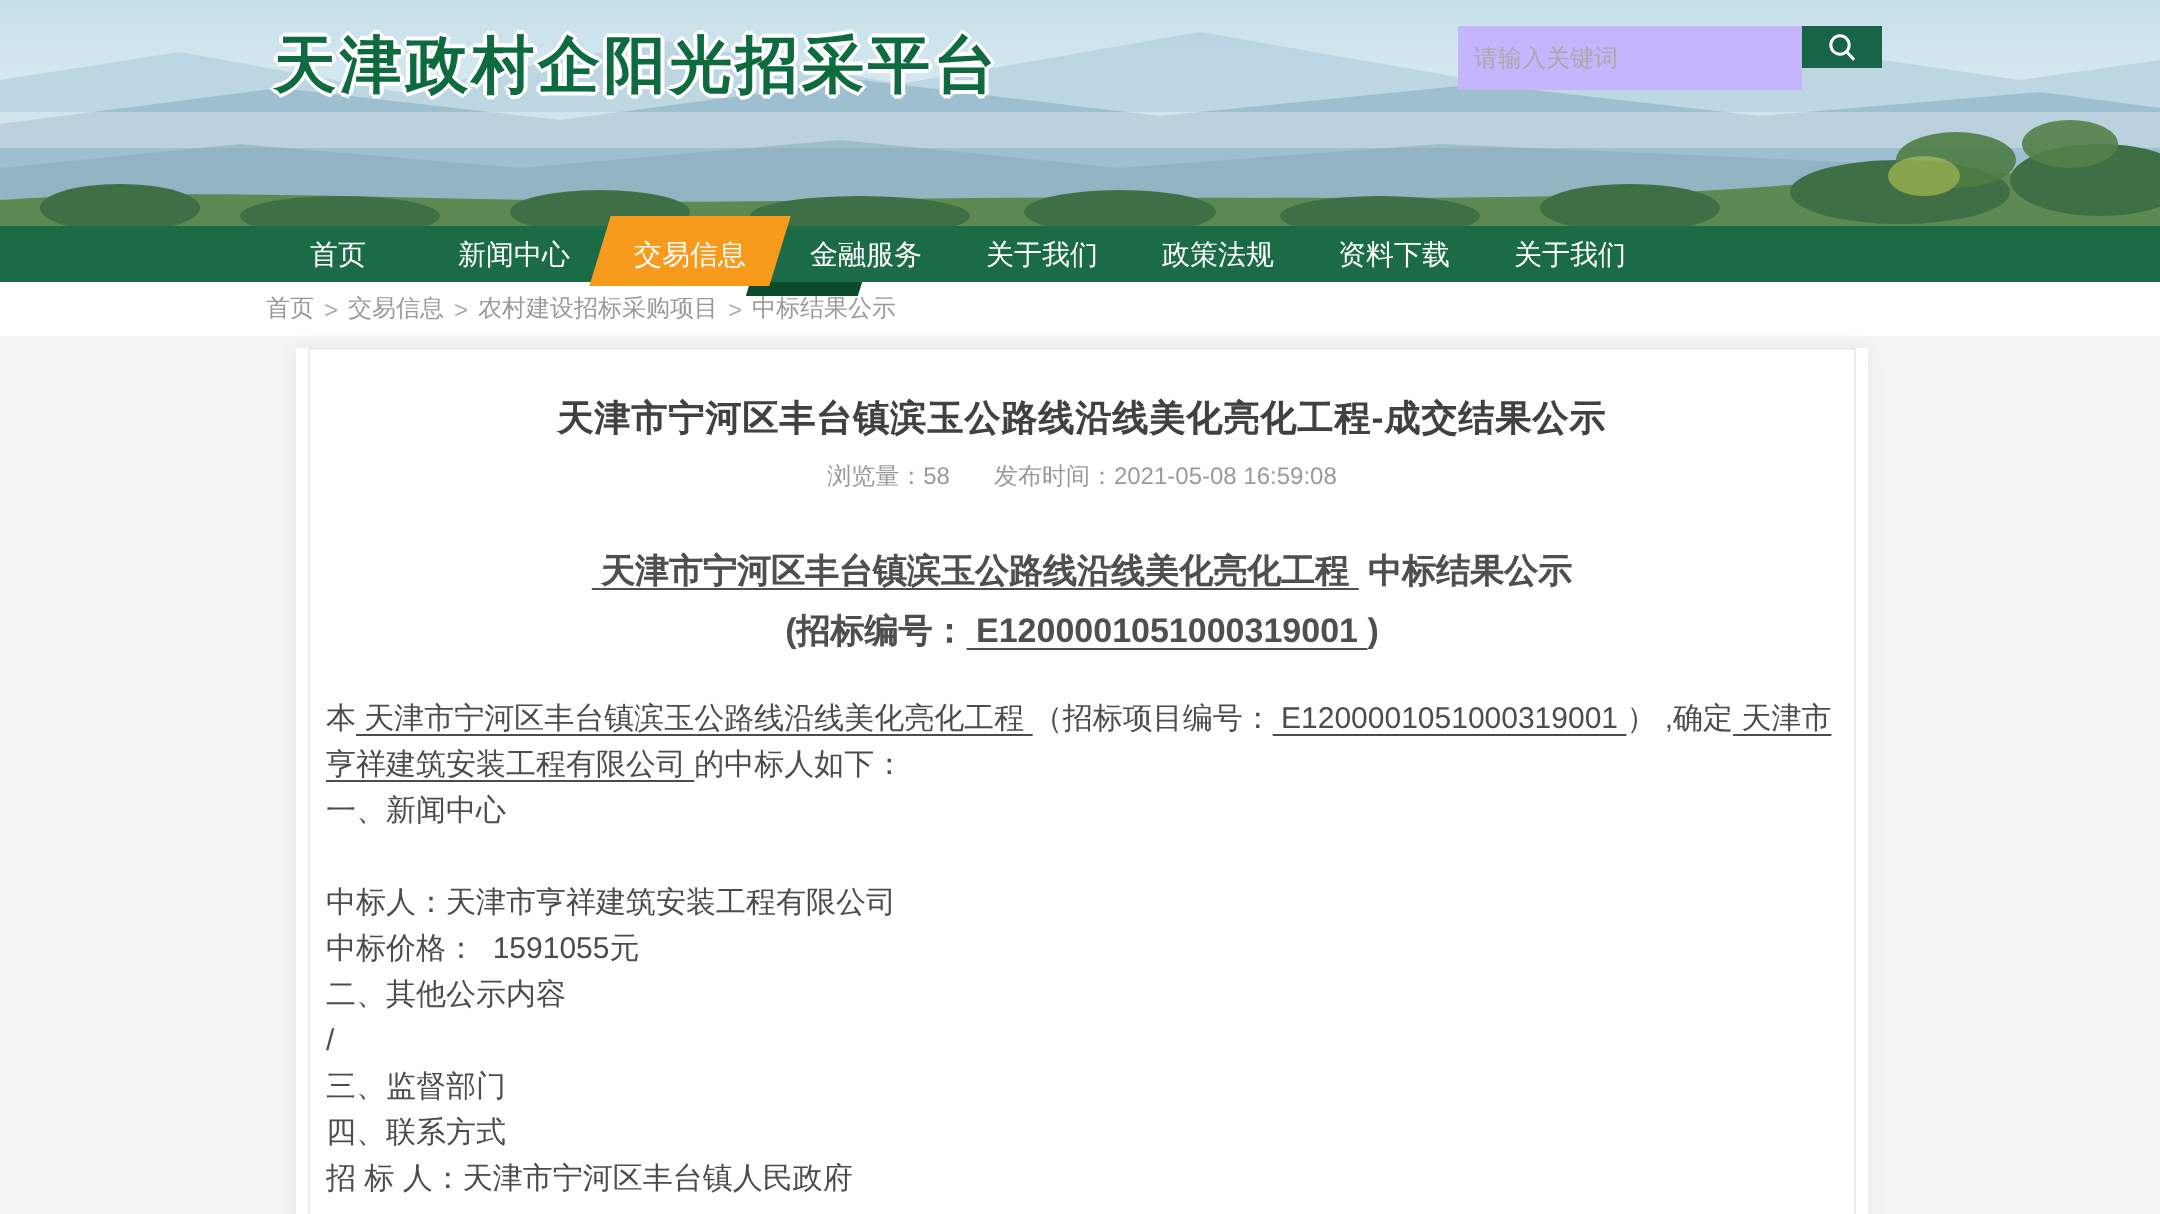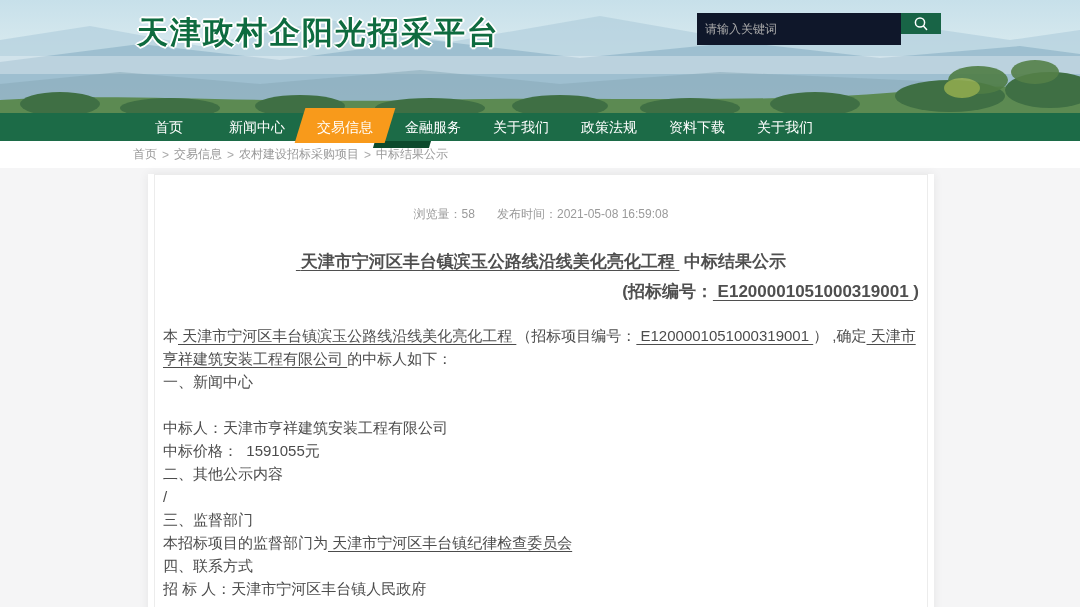--- a/index.html
+++ b/index.html
@@ -17,22 +17,22 @@
   .site-title {
     position:absolute; left:137px; top:12px;
     font-size:31px; font-weight:bold; letter-spacing:2px;
     color:#0e6b3f;
     text-shadow:-2px 0 0 #fff, 2px 0 0 #fff, 0 -2px 0 #fff, 0 2px 0 #fff,
                 -1px -1px 0 #fff, 1px 1px 0 #fff, -1px 1px 0 #fff, 1px -1px 0 #fff;
     white-space:nowrap;
   }
   .search { position:absolute; top:13px; right:139px; height:21px; display:flex; }
   .search input {
-    width:204px; height:21px; border:none; outline:none;
-    padding:16px 8px; font-size:12px; color:#666; background:#0f172a;
+    width:172px; height:21px; border:none; outline:none;
+    padding:16px 8px; font-size:12px; color:#666; background:#c4b5fd;
     font-family:"Liberation Sans","DejaVu Sans",sans-serif;
   }
   .search input::placeholder { color:#a9a9a9; }
   .search button {
     width:40px; height:21px; border:none; background:#186446;
     display:flex; align-items:center; justify-content:center; cursor:pointer;
   }
 
   
   .mainnav { position:relative; width:1080px; height:28px; background:#1c6b47; }
@@ -77,21 +77,21 @@
   .doc-title {
     text-align:center; font-size:18px; font-weight:600; color:#414141;
     letter-spacing:0.5px;
   }
   .meta { text-align:center; margin-top:9px; font-size:12px; color:#9a9a9a; }
   .meta .m-gap { display:inline-block; width:22px; }
   .subtitle {
     text-align:center; margin-top:27px; font-size:17px; font-weight:600;
     color:#4f4f4f; white-space:pre-wrap;
   }
-  .subtitle2 { margin-top:7px;text-align:right; }
+  .subtitle2 { margin-top:7px; }
   .doc-body { margin-top:21px; font-size:15px; color:#4c4c4c; }
   .doc-body p {
     line-height:23px; white-space:pre-wrap; word-break:break-all;
   }
   .u { text-decoration:underline; text-underline-offset:3px; }
 </style>
 </head>
 <body>
 
 <div class="page">
@@ -187,38 +187,38 @@
     <span class="sep">&gt;</span>
     <span class="bc-item">农村建设招标采购项目</span>
     <span class="sep">&gt;</span>
     <span class="bc-item">中标结果公示</span>
   </div>
 
   <div class="content-wrap">
     <div class="panel">
       <div class="panel-inner">
 
+        <h2 class="doc-title">天津市宁河区丰台镇滨玉公路线沿线美化亮化工程-成交结果公示</h2>
 
         <div class="meta">
           <span>浏览量：</span><span>58</span><span class="m-gap"></span><span>发布时间：</span><span>2021-05-08 16:59:08</span>
         </div>
 
         <div class="subtitle"><span class="u"> 天津市宁河区丰台镇滨玉公路线沿线美化亮化工程 </span><span> 中标结果公示</span></div>
         <div class="subtitle subtitle2"><span>(招标编号：</span><span class="u"> E1200001051000319001 </span><span>)</span></div>
 
         <div class="doc-body">
           <p><span>本</span><span class="u"> 天津市宁河区丰台镇滨玉公路线沿线美化亮化工程 </span><span>（招标项目编号：</span><span class="u"> E1200001051000319001 </span><span>） ,确定</span><span class="u"> 天津市亨祥建筑安装工程有限公司 </span><span>的中标人如下：</span></p>
           <p><span>一、新闻中心</span></p>
           <p><span>　</span></p>
           <p><span>中标人：天津市亨祥建筑安装工程有限公司</span></p>
           <p><span>中标价格：  1591055元</span></p>
           <p><span>二、其他公示内容</span></p>
           <p><span>/</span></p>
           <p><span>三、监督部门</span></p>
-          <p><span>本招标项目的监督部门为</span><span class="u"> 天津市宁河区丰台镇纪律检查委员会</span></p>
           <p><span>四、联系方式</span></p>
           <p><span>招 标 人：天津市宁河区丰台镇人民政府</span></p>
 
         </div>
 
       </div>
     </div>
   </div>
 
 </div>

